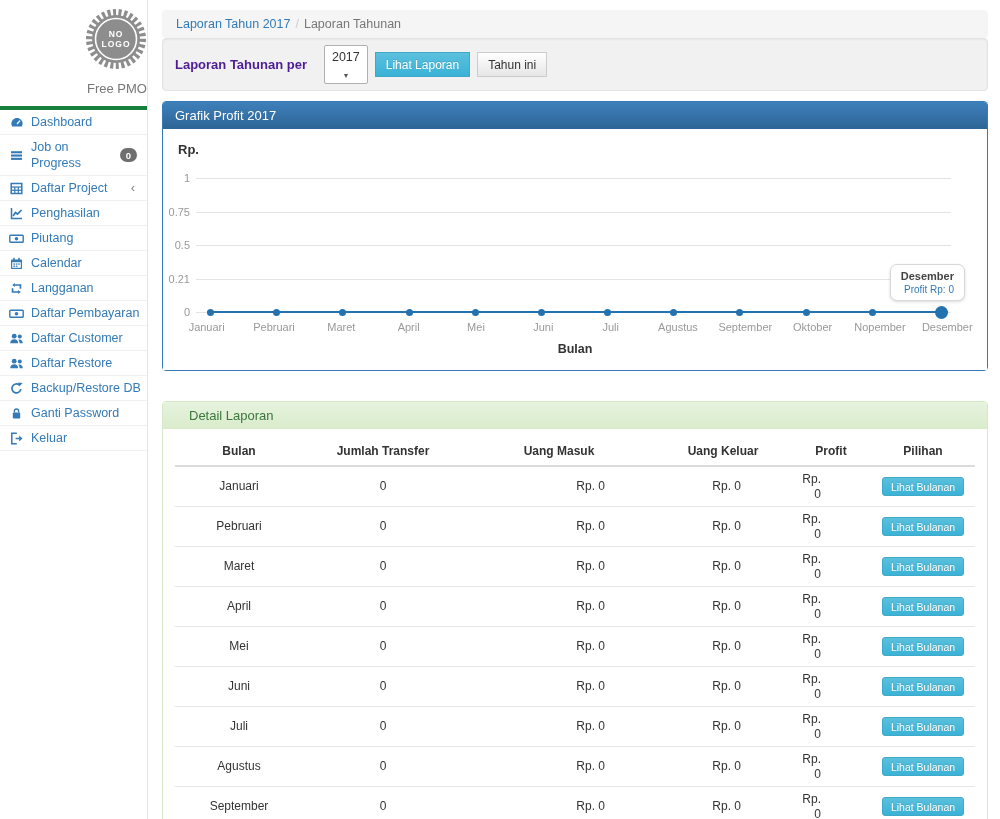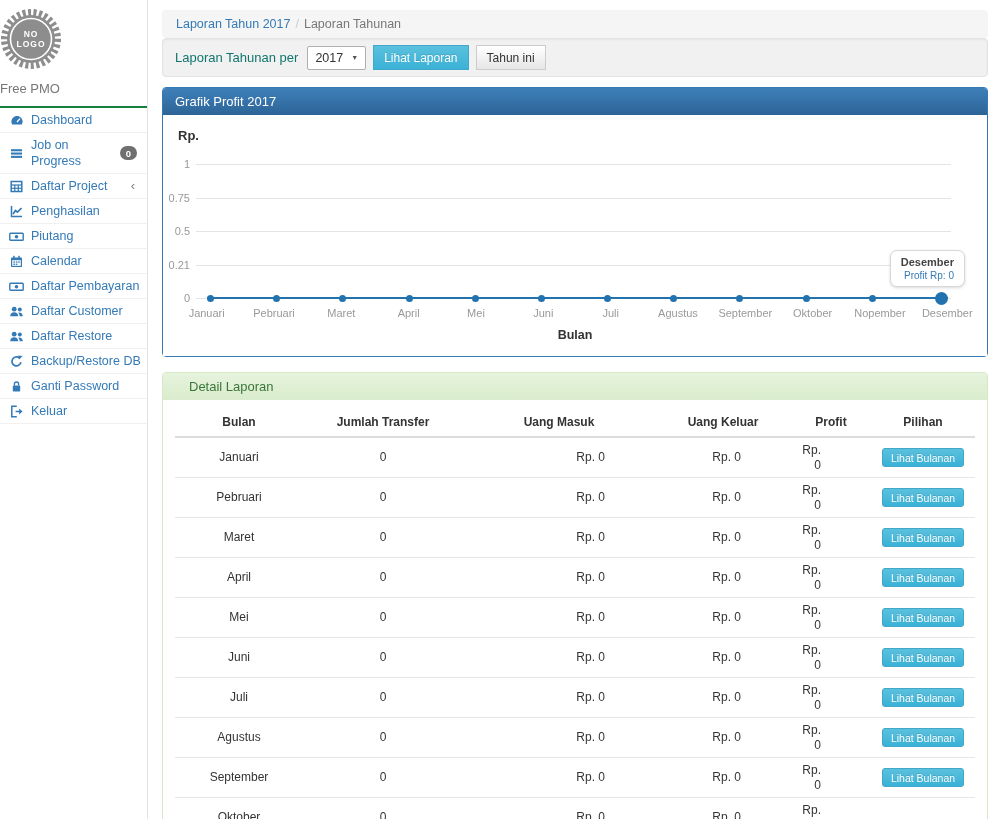--- a/index.html
+++ b/index.html
@@ -8,23 +8,23 @@
     font-family: "Liberation Sans", sans-serif;
     background:#fff; color:#333; overflow:hidden; position:relative;
   }
   a { text-decoration:none; }
 
   
   .sidebar {
     position:fixed; left:0; top:0; width:148px; height:819px;
     background:#fff; border-right:1px solid #e4e4e4; z-index:5;
   }
-  .logo-box { text-align:left; padding:8px 0 10px 0; }
+  .logo-box { text-align:right; padding:8px 0 10px 0; }
   .brand { color:#777; font-size:13px; margin-top:7px; }
-  .nav { border-top:2px solid #15803d; }
+  .nav { border-top:4px solid #15803d; }
   .nav-item {
     display:flex; align-items:center; gap:6px;
     padding:4px 6px 4px 8px; border-bottom:1px solid #f0f0f0;
     color:#337ab7; font-size:12.5px; line-height:16px; cursor:pointer;
   }
   .nav-ic { width:17px; display:inline-flex; justify-content:center; align-items:center; flex:none; }
   .nav-badge {
     margin-left:auto; margin-right:4px; background:#6f6f6f; color:#fff;
     font-size:9.5px; font-weight:bold; border-radius:9px; padding:1.5px 6px; line-height:11px;
   }
@@ -40,41 +40,41 @@
   }
   .breadcrumb a { color:#337ab7; }
   .breadcrumb .sep { margin:0 5px; color:#ccc; }
 
   .well {
     background:#f1f1f1; border:1px solid #e3e3e3; border-radius:4px;
     box-shadow:inset 0 1px 2px rgba(0,0,0,.05);
     padding:6px 12px; margin-bottom:10px;
     display:flex; align-items:center; gap:7px;
   }
-  .well-label { color:#0f766e; font-weight:normal; font-size:13px; margin-right:2px; }
+  .well-label { color:#4c1d95; font-weight:bold; font-size:13px; margin-right:10px; }
   .select {
     background:#fff; border:1px solid #b0b0b0; border-radius:2px;
     padding:4px 7px; font-size:12.5px; color:#333;
-    display:inline-flex; align-items:center; gap:8px; cursor:pointer;
+    display:inline-flex; align-items:center; gap:8px; cursor:pointer;flex-direction:column;
   }
   .select .caret { font-size:7px; color:#555; }
   .btn { border-radius:0; font-size:12px; padding:4.5px 10px; cursor:pointer; display:inline-block;
          font-family:"Liberation Sans",sans-serif; }
   .btn-info {
     color:#fff; border:1px solid #40a8c8;
     background:linear-gradient(#5bc0de,#3ab2d6);
     text-shadow:0 -1px 0 rgba(0,0,0,.12);
   }
   .btn-default {
     color:#333; border:1px solid #ccc;
     background:linear-gradient(#fff,#e6e6e6);
   }
 
   
-  .panel-chart { border:1px solid #337ab7; border-radius:4px; margin-bottom:15px; }
+  .panel-chart { border:1px solid #337ab7; border-radius:4px; margin-bottom:30px; }
   .panel-chart-head {
     background:linear-gradient(#3e80ba,#2d6496); color:#fff;
     font-size:13px; padding:6px 12px; border-radius:3px 3px 0 0;
   }
   .chart-body { position:relative; height:241px; background:#fff; }
   .rp-label { position:absolute; left:15px; top:13px; font-weight:bold; font-size:13px; color:#333; }
   .plot { position:absolute; left:33px; right:36px; top:49px; height:134px; }
   .gridline { position:absolute; left:0; right:0; height:1px; background:#e4e4e4; }
   .ytick { position:absolute; left:-36px; top:-6px; width:30px; text-align:right;
            font-size:11px; color:#999; }
@@ -188,20 +188,31 @@
             <rect x="8.3" y="0.8" width="1.5" height="2.8" fill="currentColor"></rect>
             <rect x="2.2" y="5.2" width="8.6" height="5.6" fill="#fff"></rect>
             <rect x="3.4" y="6.4" width="1.6" height="1.3" fill="currentColor"></rect>
             <rect x="5.8" y="6.4" width="1.6" height="1.3" fill="currentColor"></rect>
             <rect x="8.2" y="6.4" width="1.6" height="1.3" fill="currentColor"></rect>
             <rect x="3.4" y="8.6" width="1.6" height="1.3" fill="currentColor"></rect>
             <rect x="5.8" y="8.6" width="1.6" height="1.3" fill="currentColor"></rect>
           </svg>
         </span>
       <span>Calendar</span>
+    </div>
+    <div class="nav-item">
+      <span class="nav-ic">
+          <svg width="13" height="13" viewBox="0 0 13 13">
+            <path d="M4.6 2.2v1.6h5v3h1.7V2.2z" fill="currentColor"></path>
+            <path d="M4.9 0.9 2.2 3 4.9 5.1z" fill="currentColor"></path>
+            <path d="M8.4 10.8V9.2h-5v-3H1.7v4.6z" fill="currentColor"></path>
+            <path d="M8.1 12.1 10.8 10 8.1 7.9z" fill="currentColor"></path>
+          </svg>
+        </span>
+      <span>Langganan</span>
     </div>
     <div class="nav-item">
       <span class="nav-ic">
           <svg width="15" height="13" viewBox="0 0 15 13">
             <rect x="0.8" y="3.2" width="13.4" height="7" rx="0.8" fill="none" stroke="currentColor" stroke-width="1.4"></rect>
             <circle cx="7.5" cy="6.7" r="1.8" fill="currentColor"></circle>
           </svg>
         </span>
       <span>Daftar Pembayaran</span>
     </div>

